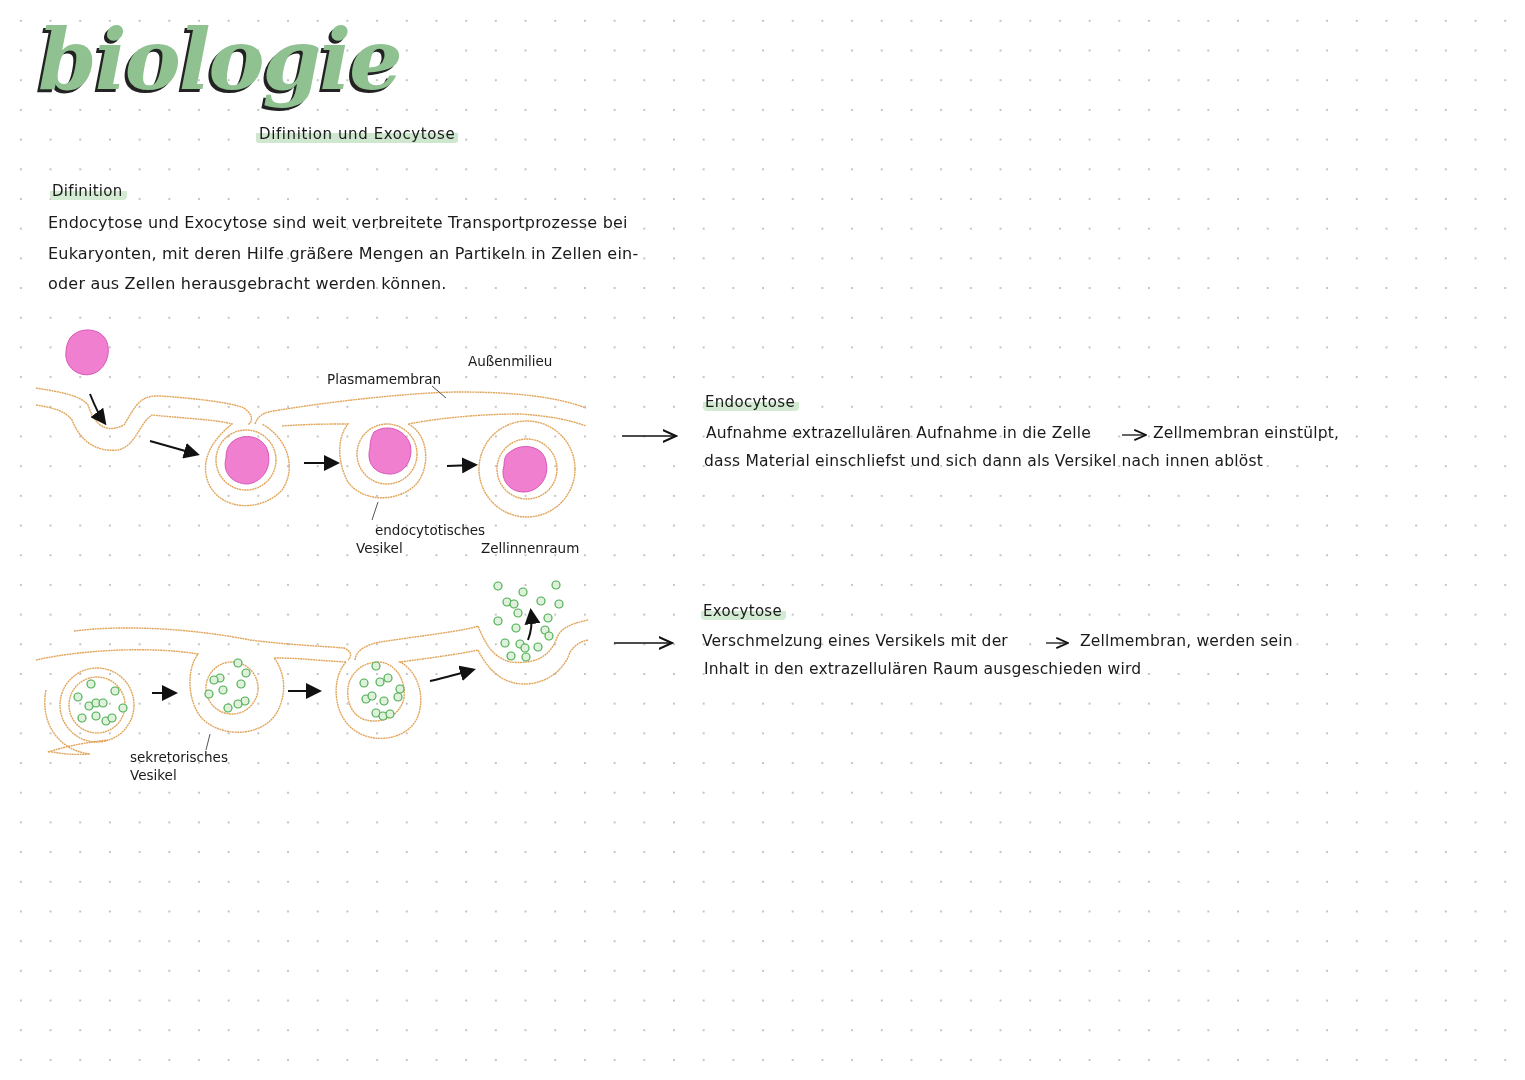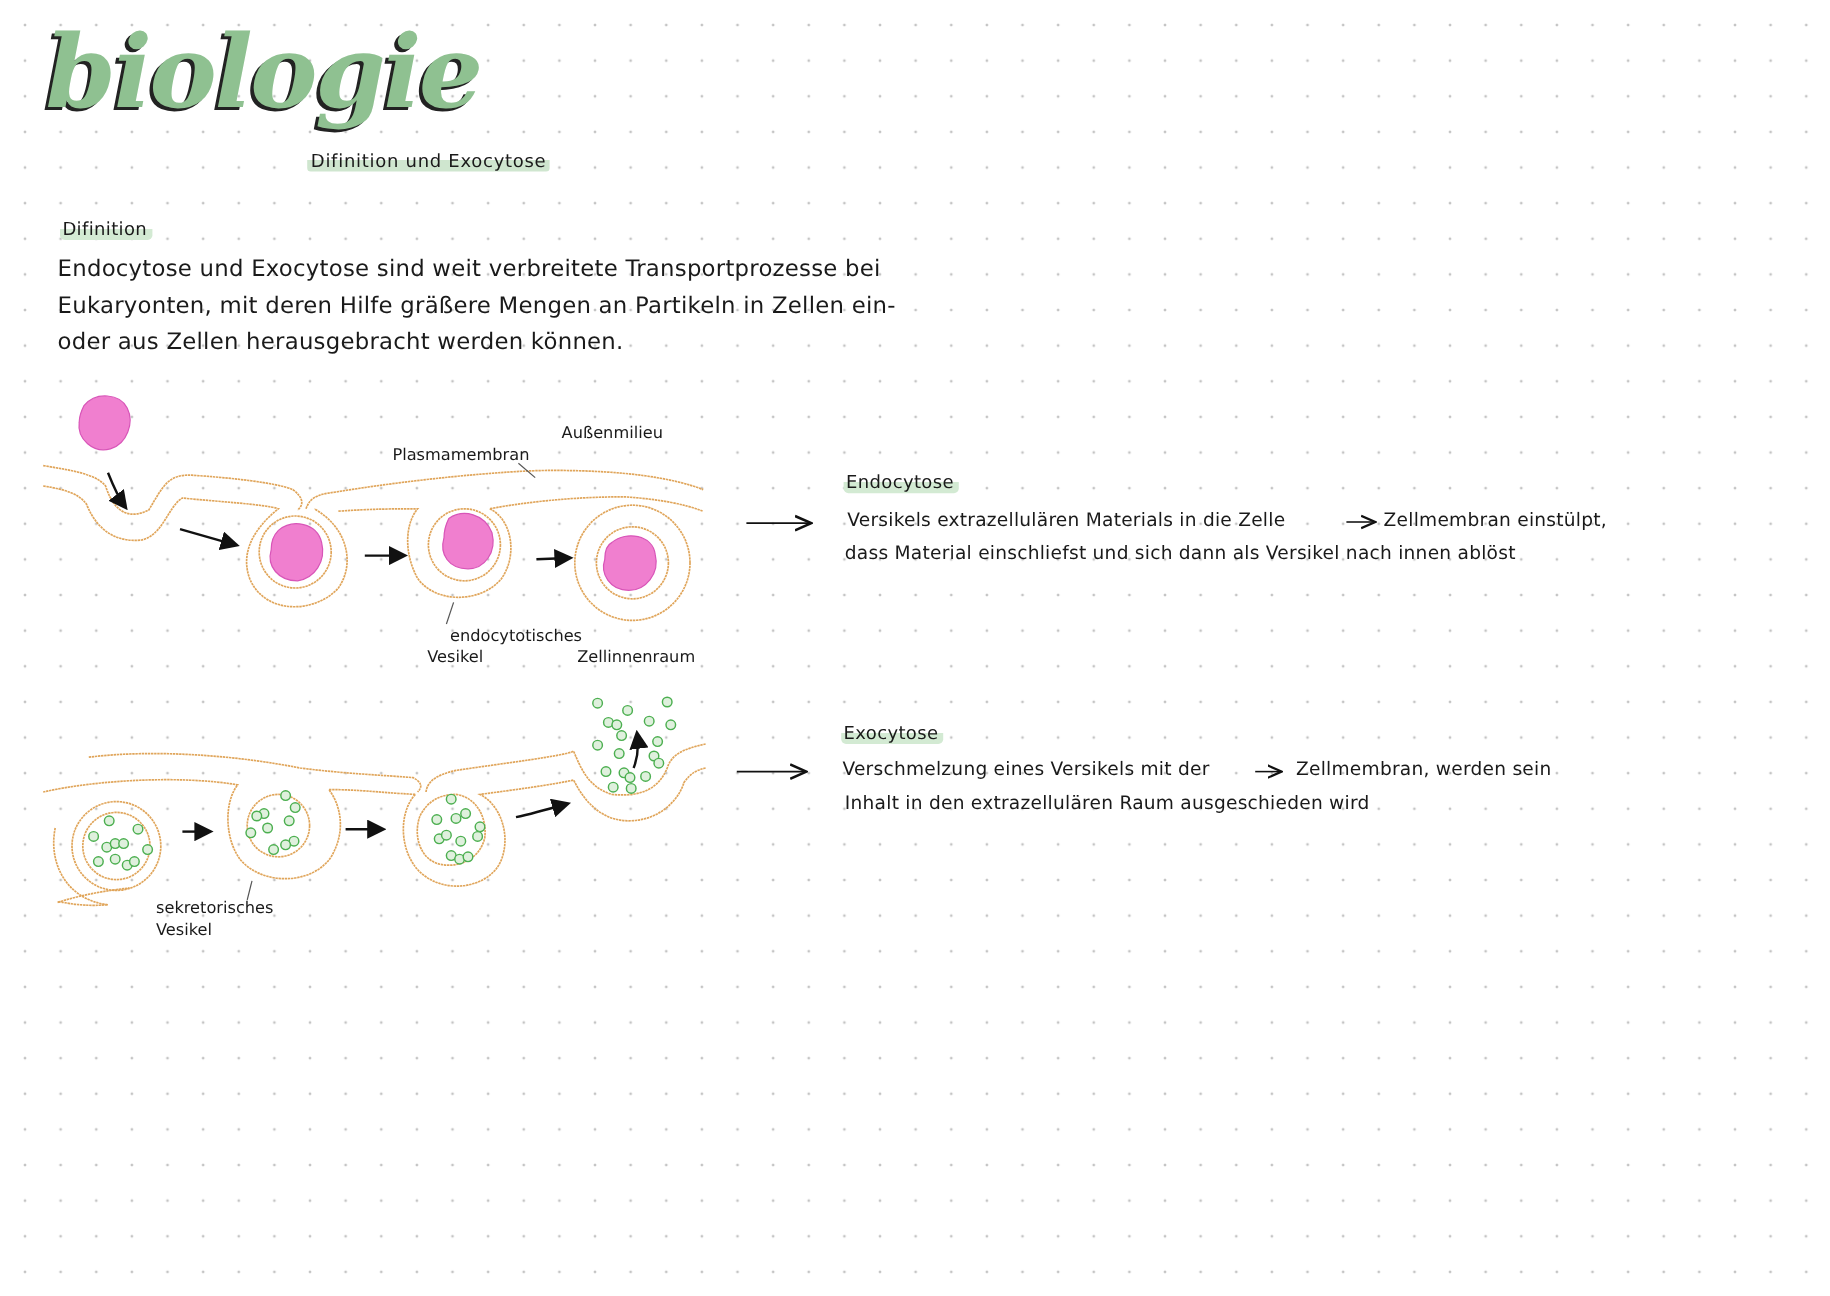--- a/index.html
+++ b/index.html
@@ -23,21 +23,21 @@
   .subtitle {
     left: 256px; top: 125px; font-size: 15px; letter-spacing: 0.6px;
     background: linear-gradient(to top, #cfe6cf 55%, transparent 55%);
     padding: 0 3px; border-radius: 3px;
   }
   .heading-hl {
     font-size: 15px; letter-spacing: 0.3px;
     background: linear-gradient(to top, #d3ead3 50%, transparent 50%);
     padding: 0 4px 0 2px; border-radius: 4px;
   }
-  .def-line { left: 48px; font-size: 19px; letter-spacing: 0.2px; }
+  .def-line { left: 48px; font-size: 16px; letter-spacing: 0.2px; }
   .label { font-size: 13.5px; color: #1a1a1a; line-height: 18px; }
   .desc { font-size: 15.5px; letter-spacing: 0.2px; }
   svg { position: absolute; left: 0; top: 0; }
 </style>
 </head>
 <body>
 
 <div class="abs title">biologie</div>
 <div class="abs subtitle">Difinition und Exocytose</div>
 
@@ -171,20 +171,20 @@
 <div class="abs label" style="left:468px; top:336px;margin-top:16px;">Außenmilieu</div>
 <div class="abs label" style="left:327px; top:370px;text-align:center;">Plasmamembran</div>
 <div class="abs label" style="left:356px; top:521px;margin-left:19px;">endocytotisches</div>
 <div class="abs label" style="left:356px; top:539px;">Vesikel</div>
 <div class="abs label" style="left:481px; top:539px;">Zellinnenraum</div>
 
 <div class="abs label" style="left:130px; top:748px;">sekretorisches</div>
 <div class="abs label" style="left:130px; top:766px;">Vesikel</div>
 
 <div class="abs heading-hl" style="left:703px; top:393px;">Endocytose</div>
-<div class="abs desc" style="left:706px; top:424px;">Versikels extrazellulären Materials in die Zelle</div>
+<div class="abs desc" style="left:706px; top:424px;">Aufnahme extrazellulären Aufnahme in die Zelle</div>
 <div class="abs desc" style="left:1153px; top:424px;">Zellmembran einstülpt,</div>
 <div class="abs desc" style="left:704px; top:452px;">dass Material einschliefst und sich dann als Versikel nach innen ablöst</div>
 
 <div class="abs heading-hl" style="left:701px; top:602px;">Exocytose</div>
 <div class="abs desc" style="left:702px; top:632px;">Verschmelzung eines Versikels mit der</div>
 <div class="abs desc" style="left:1080px; top:632px;">Zellmembran, werden sein</div>
 <div class="abs desc" style="left:704px; top:660px;">Inhalt in den extrazellulären Raum ausgeschieden wird</div>
 
 </body></html>

